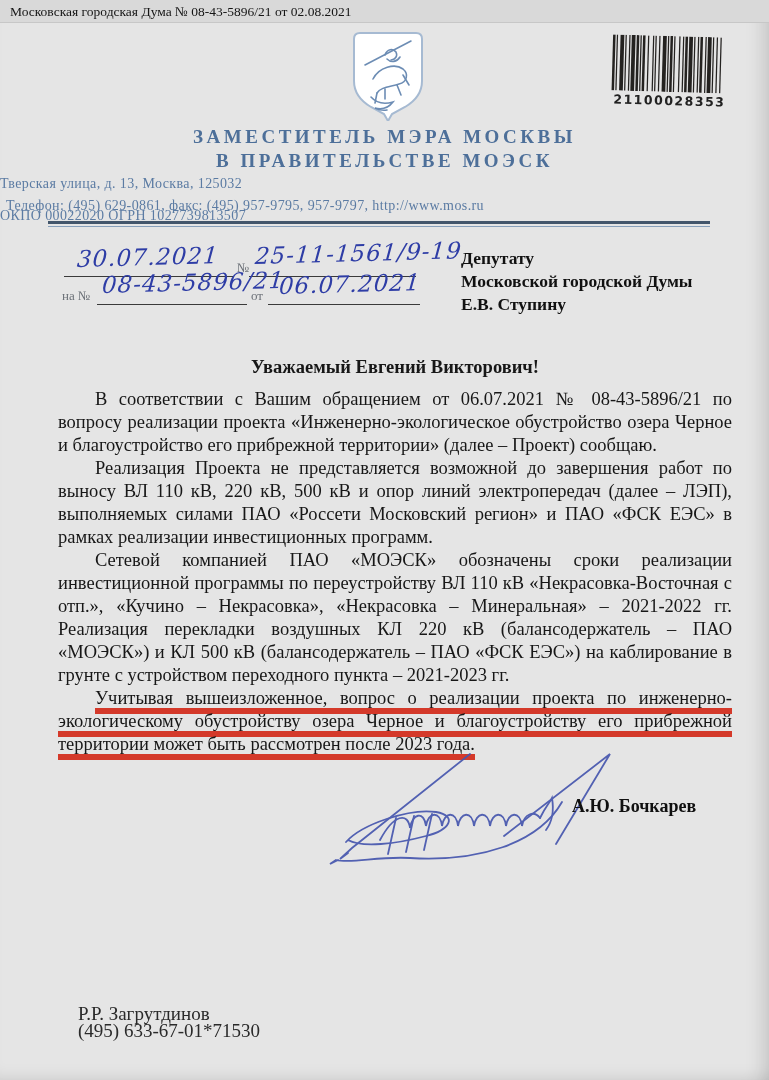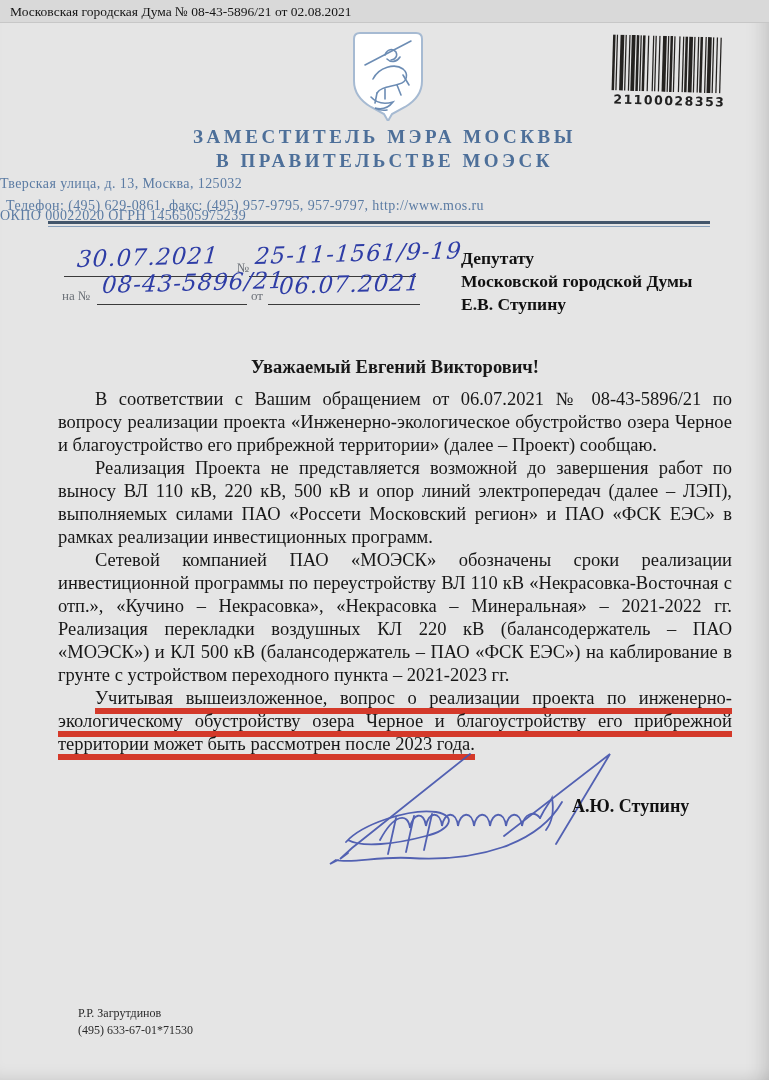--- a/index.html
+++ b/index.html
@@ -69,21 +69,21 @@
   }
   
   .sig-svg{position:absolute;left:318px;top:726px;width:420px;height:160px;}
   .sig-name{
     position:absolute;left:572px;top:796px;color:#101010;font-weight:bold;
     font-size:18px;white-space:nowrap;
   }
   
   .footer{
     position:absolute;left:78px;top:1005px;color:#2a2a2a;
-    font-size:12px;line-height:17px;white-space:nowrap;
+    font-size:19px;line-height:17px;white-space:nowrap;
   }
 </style>
 </head>
 <body>
 
 <div class="page">
 
   <div class="topbar">Московская городская Дума № 08-43-5896/21 от 02.08.2021</div>
 
   <div class="emblem">
@@ -132,21 +132,21 @@
         <rect x="105.75" y="0" width="1.25" height="56" fill="#242220"></rect>
         <rect x="109.5" y="0" width="1.25" height="56" fill="#242220"></rect>
       </svg>
     <div class="num">21100028353</div>
   </div>
 
   <div class="lh-title lh-t1">ЗАМЕСТИТЕЛЬ МЭРА МОСКВЫ</div>
   <div class="lh-title lh-t2">В ПРАВИТЕЛЬСТВЕ МОЭСК</div>
   <div class="lh-line lh-a1">Тверская улица, д. 13, Москва, 125032</div>
   <div class="lh-line lh-a2">Телефон: (495) 629-0861, факс: (495) 957-9795, 957-9797, http://www.mos.ru</div>
-  <div class="lh-line lh-a3">ОКПО 00022020 ОГРН 1456505975239</div>
+  <div class="lh-line lh-a3">ОКПО 00022020 ОГРН 1027739813507</div>
   <div class="rule-thick"></div>
   <div class="rule-thin"></div>
 
   <div class="hw" style="left:76px;top:246px;">30.07.2021</div>
   <div class="ul" style="left:64px;top:276px;width:170px;"></div>
   <div class="req-label" style="left:237px;top:260px;">№</div>
   <div class="hw" style="left:254px;top:243px;">25-11-1561/9-19</div>
   <div class="ul" style="left:249px;top:276px;width:167px;"></div>
 
   <div class="req-label" style="left:62px;top:288px;">на №</div>
@@ -174,20 +174,20 @@
     <g stroke="#4656ae" stroke-width="1.8" fill="none" stroke-linecap="round" opacity=".92">
       <path d="M152 28 L34 122 L22 133 L30 127"></path>
       <path d="M186 110 L292 28 L238 118"></path>
       <path d="M28 116 C44 98 92 82 118 86 C140 90 132 104 108 110 C78 118 44 122 30 114"></path>
       <path d="M62 114 C76 88 90 86 92 102 C94 88 106 84 108 100 C110 86 122 84 124 100 C126 86 138 84 140 100 C142 86 154 84 156 100 C158 86 170 84 172 100 C174 86 186 84 188 100 C190 86 202 84 204 100 C206 88 216 84 222 92"></path>
       <path d="M222 92 C228 80 232 76 234 72 C236 84 234 96 228 104"></path>
       <path d="M244 76 C220 118 160 136 92 132 C60 130 34 138 18 134 L12 138 L20 134"></path>
       <path d="M78 92 L70 128 M96 90 L88 126 M114 88 L106 124"></path>
     </g>
   </svg>
-  <div class="sig-name">А.Ю. Ступину</div>
+  <div class="sig-name">А.Ю. Бочкарев</div>
 
   <div class="footer">
     <div>Р.Р. Загрутдинов</div>
     <div>(495) 633-67-01*71530</div>
   </div>
 
 </div>
 
 </body></html>

